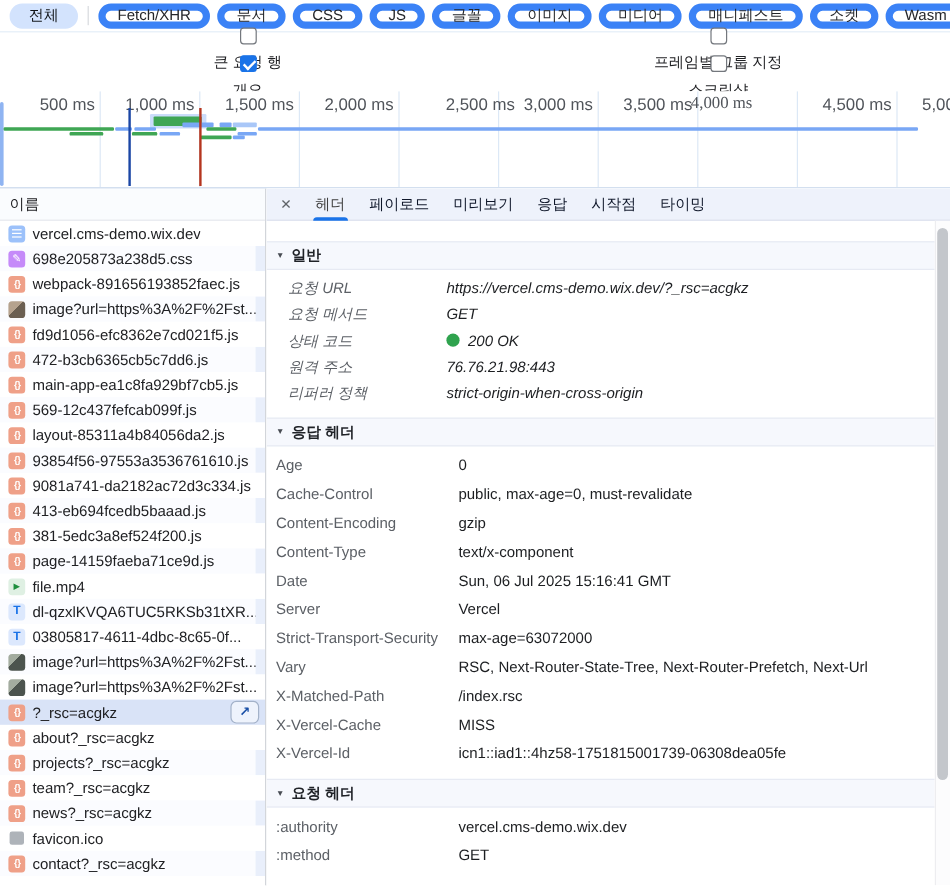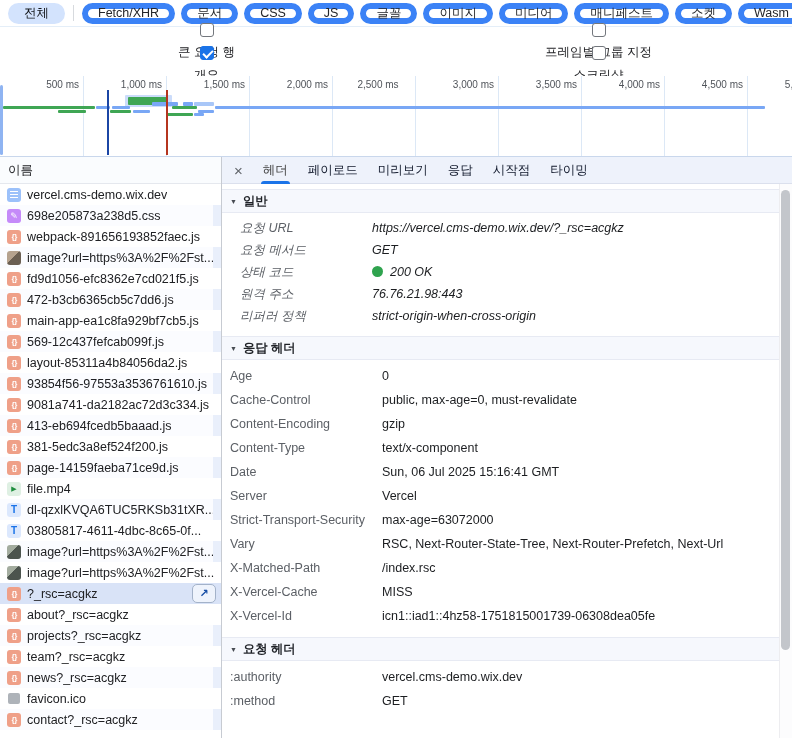--- a/index.html
+++ b/index.html
@@ -20,21 +20,21 @@
     grid-auto-rows:21px; row-gap:2px; align-items:center; }
   .opt { display:flex; align-items:center; gap:7px;flex-direction:column; }
   .cb { width:14px; height:14px; border:1px solid #73777d; border-radius:3px; background:#fff; flex:none; }
   .cb.on { background:#1a73e8; border-color:#1a73e8; }
   .cb.on::after { content:""; display:block; width:4px; height:8px; border:solid #fff;
     border-width:0 2px 2px 0; transform:rotate(45deg); margin:1px 0 0 4px; }
 
   
   .overview { position:relative; height:81px; border-bottom:1px solid #c9d7ec; overflow:hidden; background:#fff; }
   .grid-line { position:absolute; top:0; bottom:0; width:1px; background:#dce8f6; }
-  .tick-label { position:absolute; top:3px; width:66px; text-align:right; font-size:10px; color:#50545a; }
+  .tick-label { position:absolute; top:3px; width:66px; text-align:right; font-size:14px; color:#50545a; }
   .ov-bar { position:absolute; border-radius:1px; }
   .ov-line { position:absolute; top:14px; bottom:1px; width:2px; }
   .ov-handle { position:absolute; left:0; top:9px; bottom:1px; width:3px; background:#8fb4f2; border-radius:2px; }
 
   
   .main { display:flex; height:581px; }
 
   
   .left { width:222px; flex:none; border-right:1px solid #c7cbd2; display:flex; flex-direction:column; overflow:hidden; }
   .name-header { height:27px; flex:none; display:flex; align-items:center; padding-left:8px;
@@ -72,21 +72,21 @@
     background:#eef2fb; border-bottom:1px solid #dbe0ed; }
   .close-x { font-size:15px; color:#5f6368; line-height:1; cursor:default; }
   .tab { position:relative; height:27px; display:flex; align-items:center; color:#0f172a; cursor:default; }
   .tab.sel { color:#404040; }
   .tab.sel::after { content:""; position:absolute; left:-2px; right:-2px; bottom:0; height:3px;
     background:#1a73e8; border-radius:3px 3px 0 0; }
 
   .content { position:absolute; top:27px; bottom:0; left:0; right:13px; overflow:hidden; }
   .sec-h { height:24px; display:flex; align-items:center; gap:6px; padding-left:8px; background:#f6f8fd;
     border-top:1px solid #e7eaf3; border-bottom:1px solid #e7eaf3; }
-  .sec:first-child .sec-h { margin-top:5px; }
+  .sec:first-child .sec-h { margin-top:17px; }
   .arrow { font-size:7px; color:#474b52; }
   .sec-title { font-weight:bold; font-size:12.3px; color:#1f2227; }
   .sec-rows { padding:4px 0 9px; }
   .kv { display:flex; align-items:flex-start; line-height:15px; padding:4.5px 0; }
   .sec-general .kv { padding:3.5px 0;font-style:italic; }
   .k { flex:0 0 160px; color:#5c6066; padding-left:8px; }
   .sec-general .k { flex-basis:150px; padding-left:18px; }
   .v { color:#1c1e21; max-width:352px; padding-right:8px; }
   .dot { display:inline-block; width:11px; height:11px; border-radius:50%; background:#2fa34e;
     margin-right:7px; vertical-align:-1.5px; }
@@ -139,27 +139,27 @@
   <span class="ov-handle"></span>
 <div class="grid-line" style="left: 83px;"></div>
     <div class="tick-label" style="left: 13px;">500 ms</div>
     <div class="grid-line" style="left: 166px;"></div>
     <div class="tick-label" style="left: 96px;">1,000 ms</div>
     <div class="grid-line" style="left: 249px;"></div>
     <div class="tick-label" style="left: 179px;">1,500 ms</div>
     <div class="grid-line" style="left: 332px;"></div>
     <div class="tick-label" style="left: 262px;">2,000 ms</div>
     <div class="grid-line" style="left: 415px;"></div>
-    <div class="tick-label" style="left: 345px; text-align: center;">2,500 ms</div>
+    <div class="tick-label" style="left: 363px;">2,500 ms</div>
     <div class="grid-line" style="left: 498px;"></div>
     <div class="tick-label" style="left: 428px;">3,000 ms</div>
     <div class="grid-line" style="left: 581px;"></div>
     <div class="tick-label" style="left: 511px;">3,500 ms</div>
     <div class="grid-line" style="left: 664px;"></div>
-    <div class="tick-label" style="left: 594px;">4,000 ms</div>
+    <div class="tick-label" style="left: 561px; font-family: Liberation Serif, serif;">4,000 ms</div>
     <div class="grid-line" style="left: 747px;"></div>
     <div class="tick-label" style="left: 677px;">4,500 ms</div>
     <div class="tick-label" style="left: 760px;">5,000 ms</div>
     <div class="ov-bar" style="left: 125.33px; width: 46.48px; top: 19px; height: 12px; background: rgb(203, 220, 250);"></div>
     <div class="ov-bar" style="left: 128.318px; width: 40.172px; top: 21px; height: 8px; background: rgb(63, 166, 84);"></div>
     <div class="ov-bar" style="left: 152.388px; width: 25.232px; top: 26px; height: 3.5px; background: rgb(121, 167, 245);"></div>
     <div class="ov-bar" style="left: 183.43px; width: 9.13px; top: 26px; height: 3.5px; background: rgb(121, 167, 245);"></div>
     <div class="ov-bar" style="left: 194.22px; width: 19.92px; top: 26px; height: 3.5px; background: rgb(169, 199, 248);"></div>
     <div class="ov-bar" style="left: 2.988px; width: 92.462px; top: 29.5px; height: 3px; background: rgb(63, 166, 84);"></div>
     <div class="ov-bar" style="left: 96.28px; width: 14.11px; top: 29.5px; height: 3px; background: rgb(121, 167, 245);"></div>

